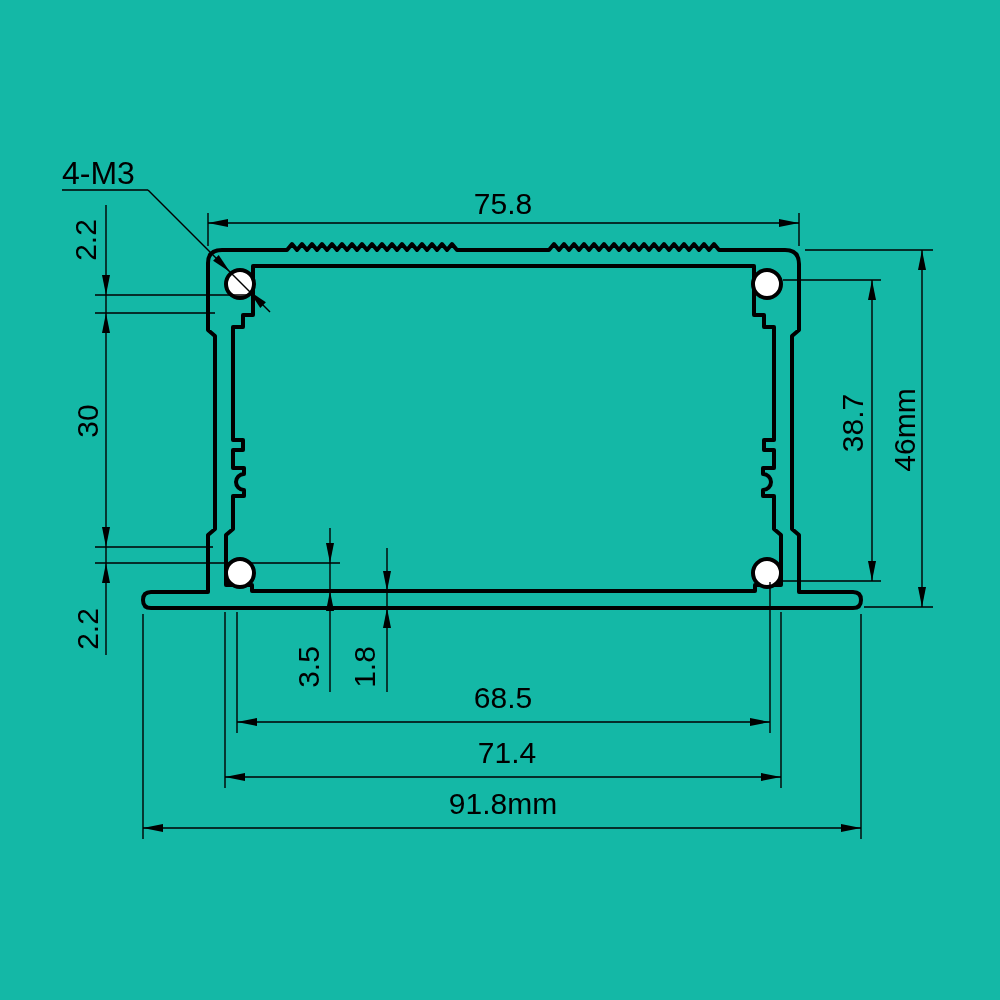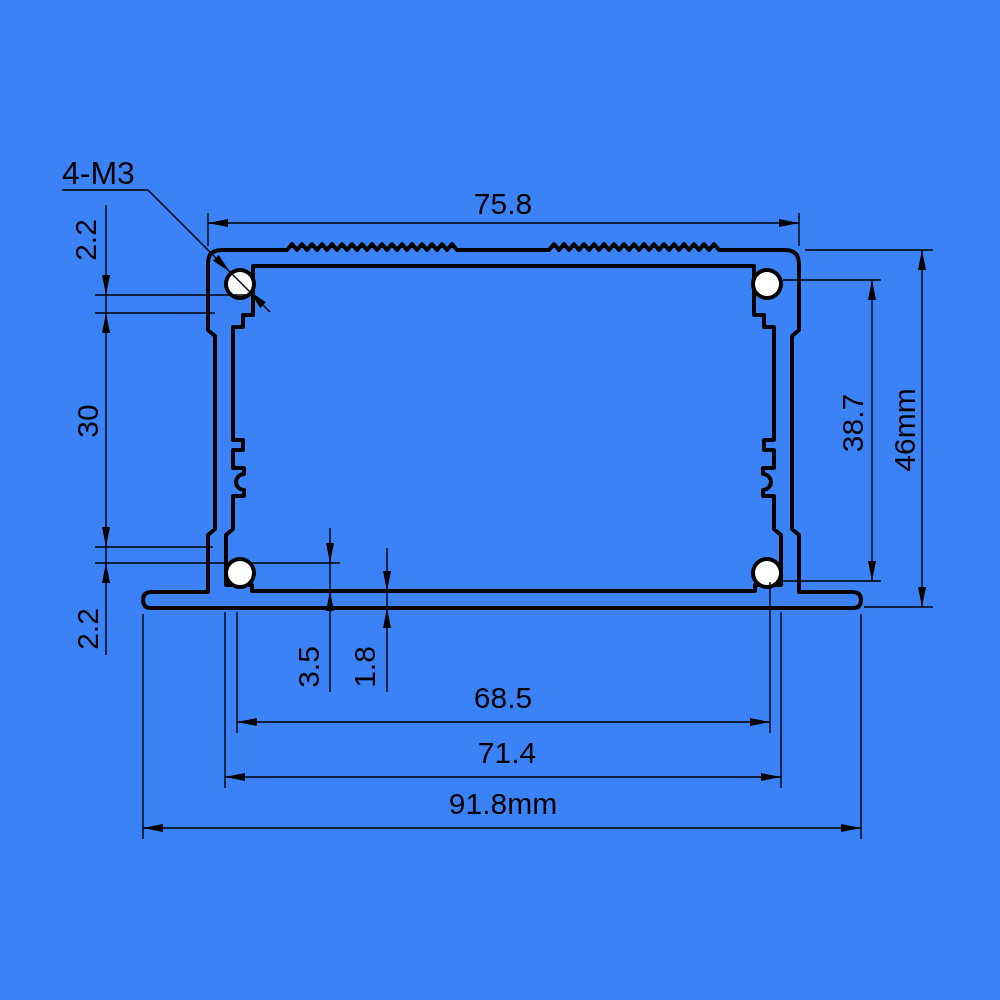--- a/index.html
+++ b/index.html
@@ -1,16 +1,16 @@
 <!DOCTYPE html>
 <html><head>
 <meta charset="utf-8">
 <style>
   html,body{margin:0;padding:0;background:#ffffff;}
-  .canvas{width:1000px;height:1000px;background:#3b82f6;position:relative;}
+  .canvas{width:1000px;height:1000px;background:#14b8a6;position:relative;}
   svg{display:block;}
   .thick{stroke:#000000;stroke-width:4;fill:none;stroke-linejoin:round;stroke-linecap:round;}
   .boss{stroke:#000000;stroke-width:4;fill:#ffffff;}
   .thin{stroke:#000000;stroke-width:1.4;fill:none;stroke-linecap:butt;}
   .arr{fill:#000000;stroke:none;}
   text{font-family:"Liberation Sans","DejaVu Sans",sans-serif;font-size:30px;fill:#000000;}
   .callout-text{font-size:32px;}
 </style>
 </head>
 <body>

